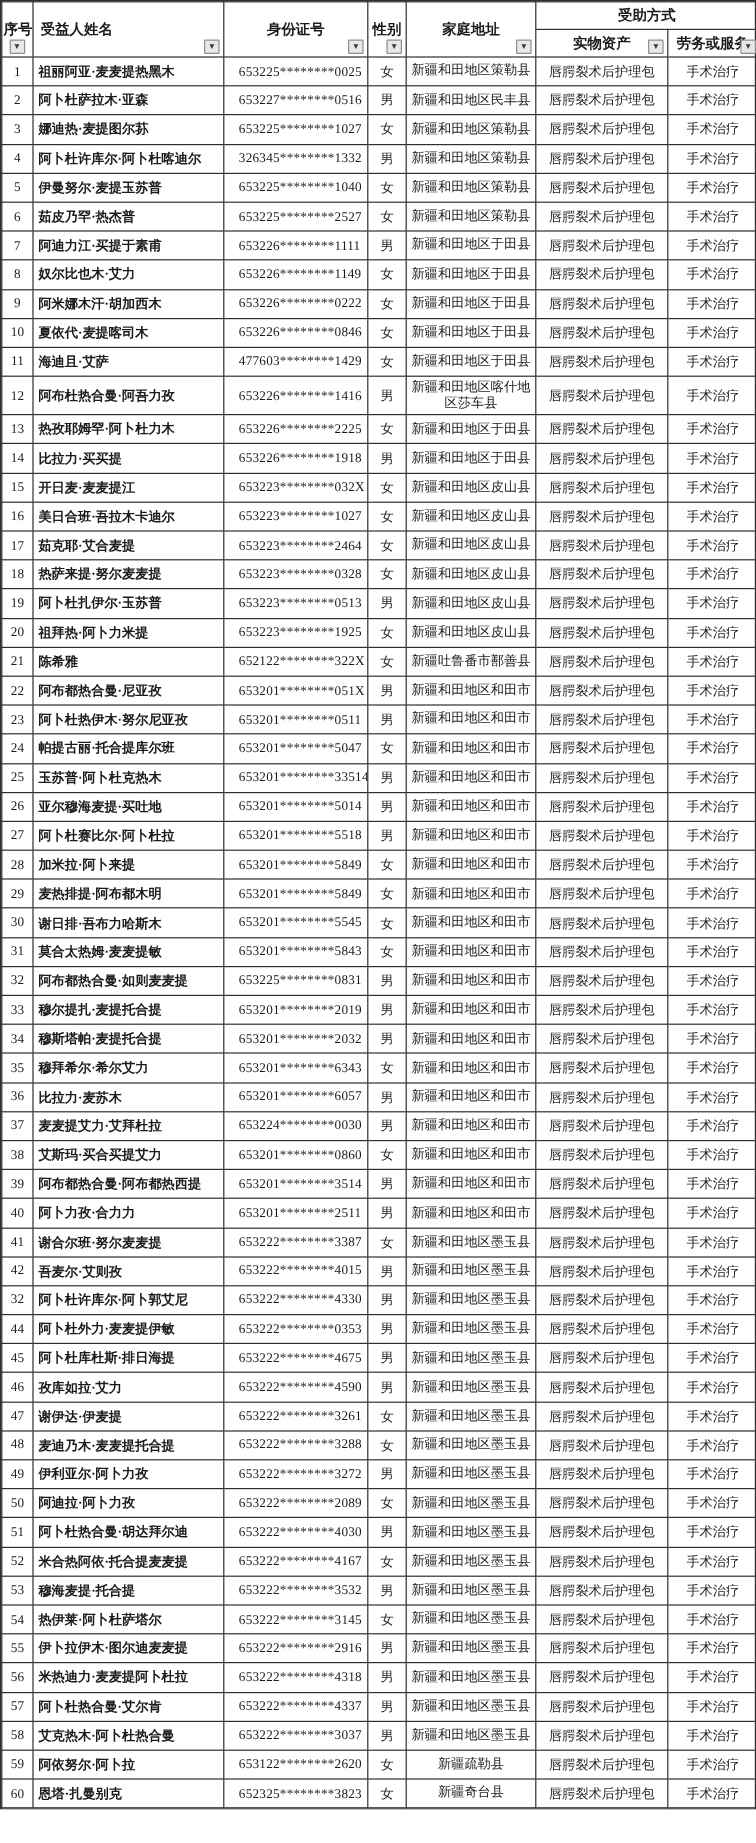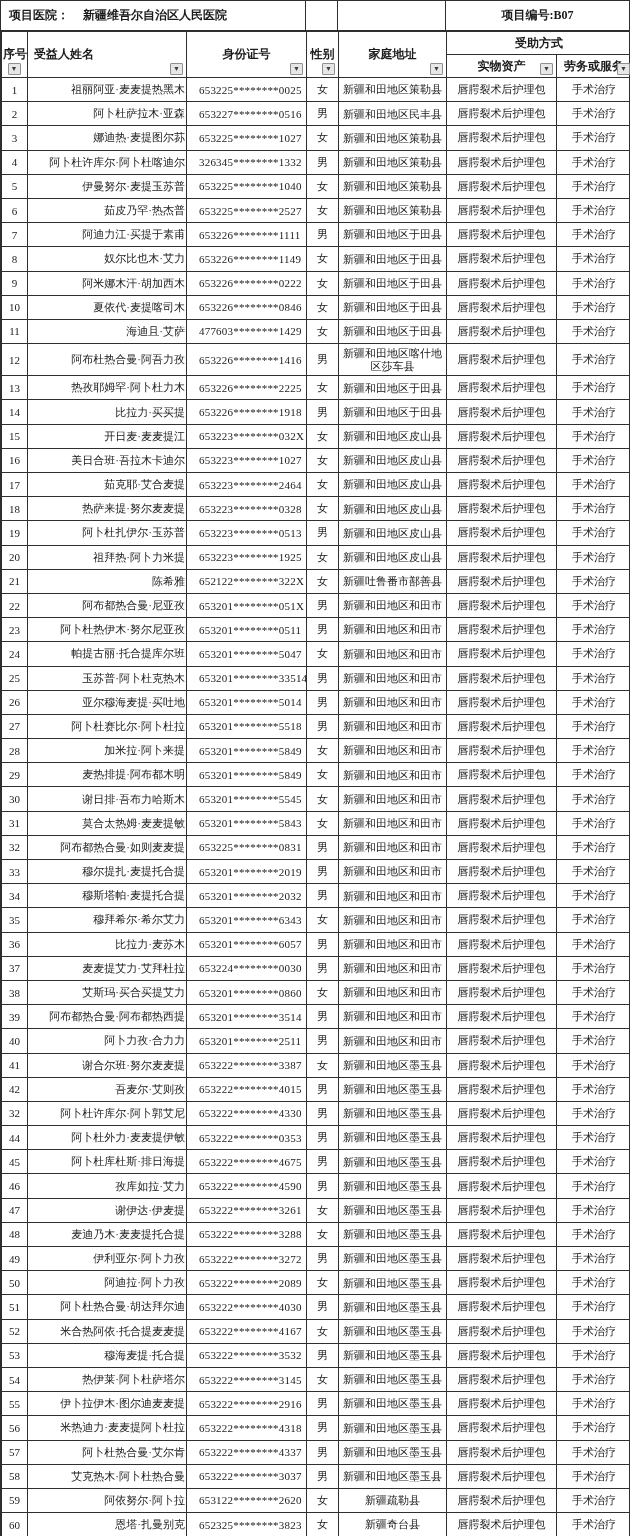--- a/index.html
+++ b/index.html
@@ -21,38 +21,29 @@
   thead td.span2{height:46px;vertical-align:middle;padding-bottom:2px;}
   thead td.hd-name{text-align:left;padding-left:6px;}
   thead td.hd-assist{padding-bottom:0;}
   .filter-btn{position:absolute;bottom:2px;width:13px;height:12px;background:#e7e7e7;border:1px solid #8f8f8f;box-sizing:border-box;font-size:7px;line-height:10px;color:#3c3c3c;text-align:center;border-radius:1px;}
   .fb-right{right:3px;}
   .fb-center{left:50%;margin-left:-7px;}
   .fb-edge{right:1px;}
   tbody tr{height:24.2px;}
   tbody tr.tall{height:32.2px;margin-left:30px;}
   tbody td{font-size:11px;text-align:center;white-space:nowrap;}
-  tbody td.c1{text-align:right;padding-left:4px;}
+  tbody td.c1{text-align:left;padding-left:4px;font-weight:bold;}
   tbody td.c2{text-align:left;padding-left:12px;letter-spacing:0.2px;}
   tbody td.c4{white-space:normal;line-height:12.5px;padding:0 2px;}
 </style>
 </head>
 <body>
 
 <div class="sheet">
 
-  <div class="topbar">
-    <div class="cell tb-hospital">
-      <span>项目医院：</span>
-      <span class="val">新疆维吾尔自治区人民医院</span>
-    </div>
-    <div class="cell tb-empty1"></div>
-    <div class="cell tb-empty2"></div>
-    <div class="cell tb-code">项目编号:B07</div>
-  </div>
 
   <table>
     <colgroup>
       <col style="width:26px">
         <col style="width:159px">
         <col style="width:120px">
       <col style="width:32px">
         <col style="width:108px">
         <col style="width:110px">
         <col style="width:75px">

